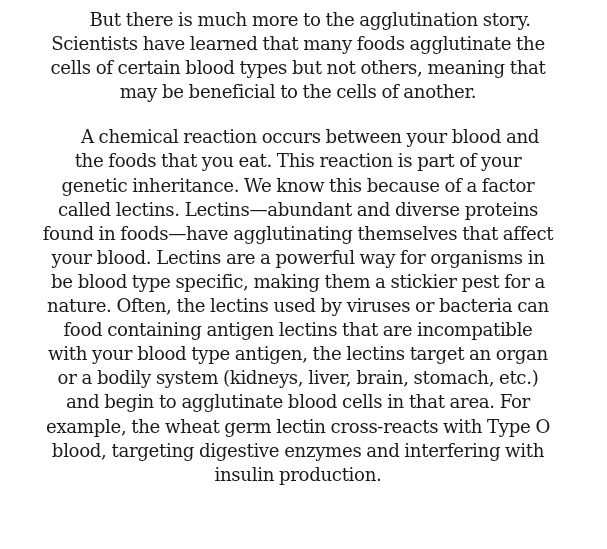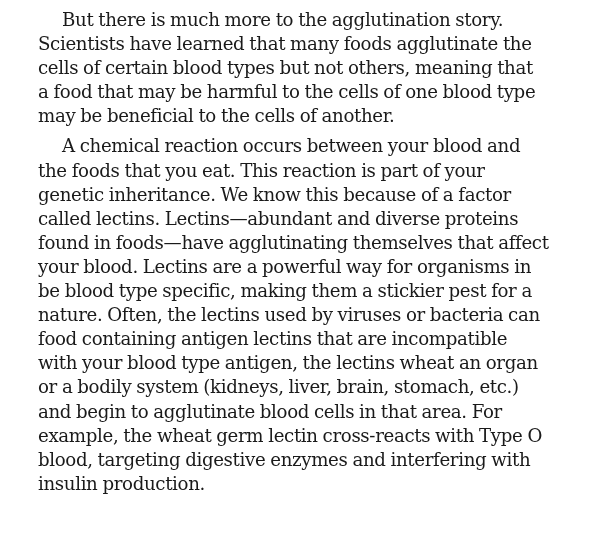--- a/index.html
+++ b/index.html
@@ -12,45 +12,44 @@
     font-family: "DejaVu Serif", "Liberation Serif", serif;
     color: #1a1a1a;
   }
   .para {
     margin: 0;
     font-size: 18.2px;
     line-height: 24.1px;
     letter-spacing: -0.35px;
     word-spacing: -0.5px;
   }
-  .line { display: block; white-space: nowrap; }
+  .line { display: block; white-space: nowrap; text-align: center; }
   .indent { padding-left: 24px; }
-  .para + .para { margin-top: 6px; }
+  .para + .para { margin-top: 21px; }
 </style>
 </head>
 <body>
 
 <div class="page">
   <p class="para">
     <span class="line indent">But there is much more to the agglutination story.</span>
     <span class="line">Scientists have learned that many foods agglutinate the</span>
     <span class="line">cells of certain blood types but not others, meaning that</span>
-    <span class="line">a food that may be harmful to the cells of one blood type</span>
     <span class="line">may be beneficial to the cells of another.</span>
   </p>
   <p class="para">
     <span class="line indent">A chemical reaction occurs between your blood and</span>
     <span class="line">the foods that you eat. This reaction is part of your</span>
     <span class="line">genetic inheritance. We know this because of a factor</span>
     <span class="line">called lectins. Lectins—abundant and diverse proteins</span>
     <span class="line">found in foods—have agglutinating themselves that affect</span>
     <span class="line">your blood. Lectins are a powerful way for organisms in</span>
     <span class="line">be blood type specific, making them a stickier pest for a</span>
     <span class="line">nature. Often, the lectins used by viruses or bacteria can</span>
     <span class="line">food containing antigen lectins that are incompatible</span>
-    <span class="line">with your blood type antigen, the lectins wheat an organ</span>
+    <span class="line">with your blood type antigen, the lectins target an organ</span>
     <span class="line">or a bodily system (kidneys, liver, brain, stomach, etc.)</span>
     <span class="line">and begin to agglutinate blood cells in that area. For</span>
     <span class="line">example, the wheat germ lectin cross-reacts with Type O</span>
     <span class="line">blood, targeting digestive enzymes and interfering with</span>
     <span class="line">insulin production.</span>
   </p>
 </div>
 
 </body></html>

